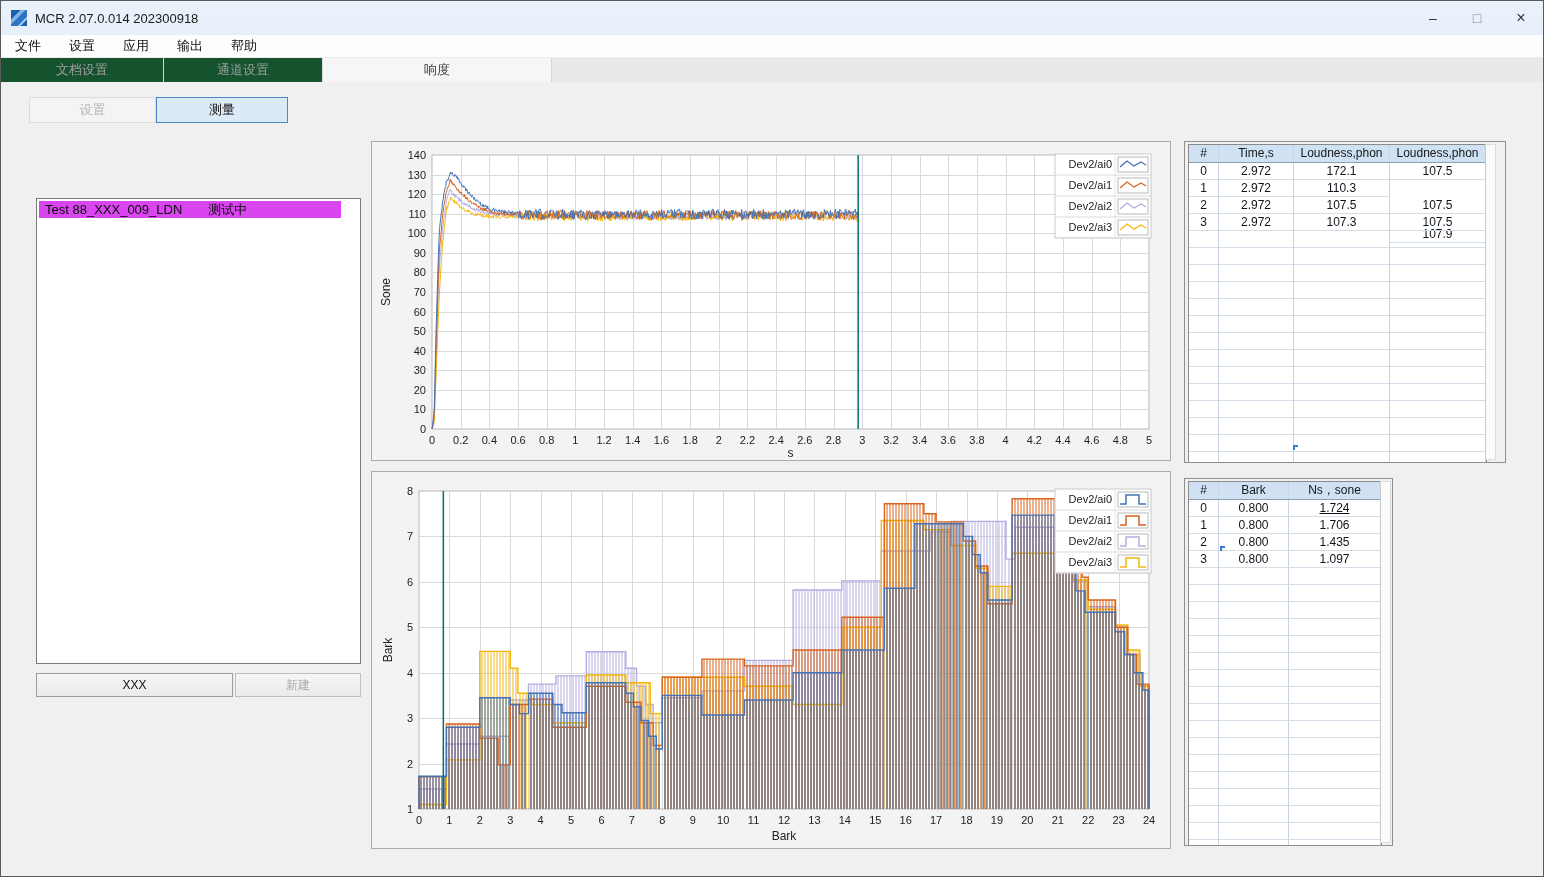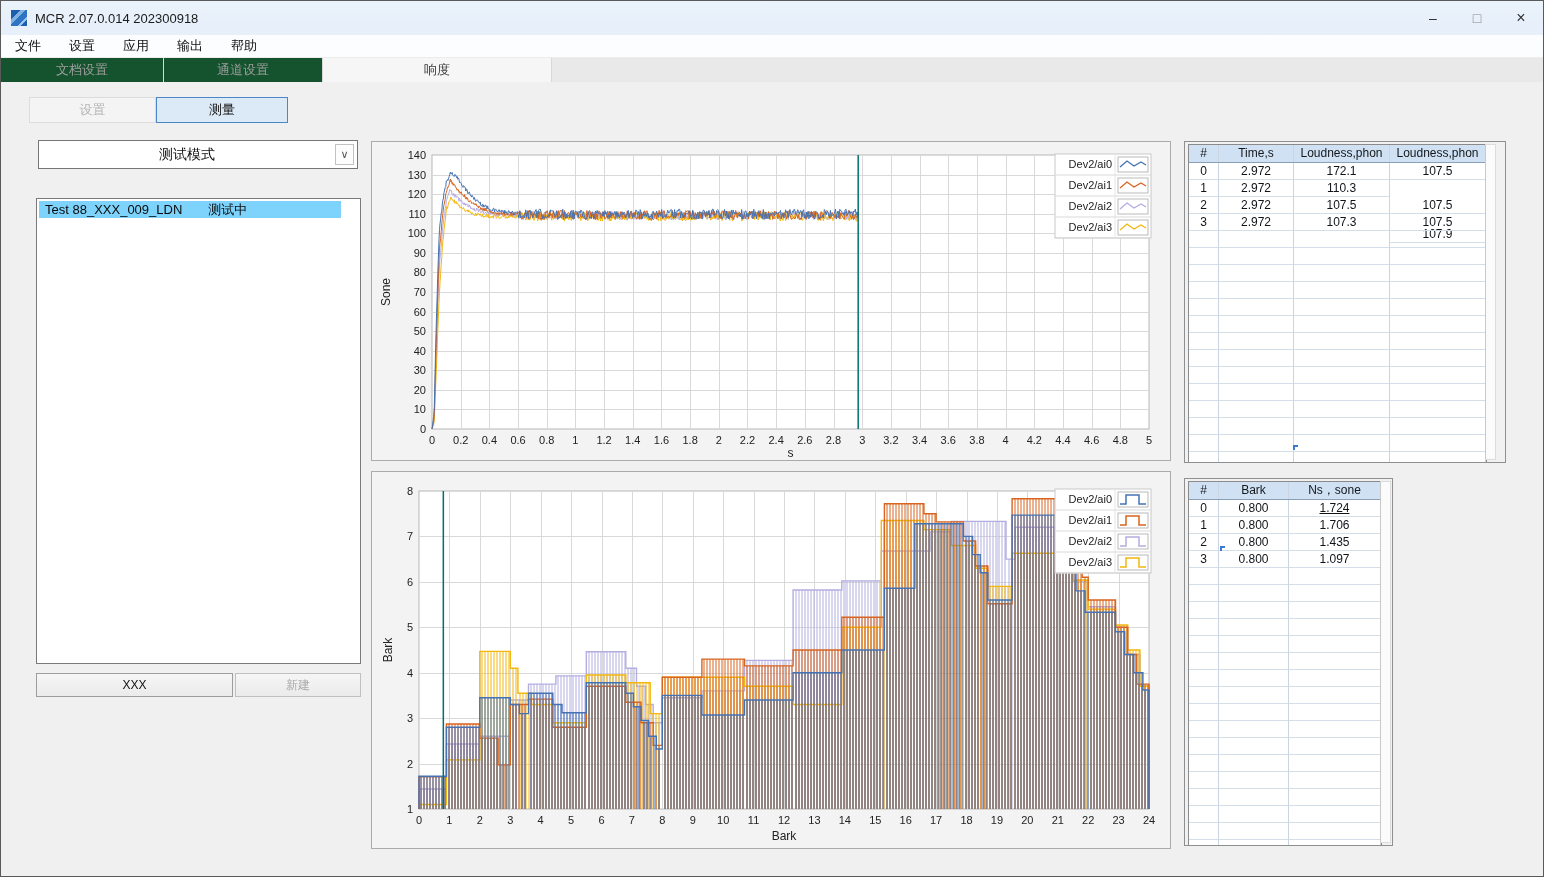--- a/index.html
+++ b/index.html
@@ -21,21 +21,21 @@
   
   .subbtn{position:absolute;height:26px;font-size:13px;display:flex;align-items:center;justify-content:center;}
   #subbtn-settings{left:28px;top:96px;width:127px;background:#f4f4f4;border:1px solid #dcdcdc;color:#b5b5b5;}
   #subbtn-measure{left:155px;top:96px;width:132px;background:#dce9f7;border:1px solid #4a86c8;color:#111;}
   
   #mode-select{position:absolute;left:37px;top:139px;width:320px;height:29px;background:#fff;border:1px solid #767676;display:flex;align-items:center;}
   #mode-select-value{flex:1;text-align:center;font-size:14px;color:#111;}
   #combo-arrow{width:19px;height:21px;margin-right:3px;border:1px solid #c2c2c2;display:flex;align-items:center;justify-content:center;color:#555;font-size:11px;background:#fdfdfd;}
   #file-list-header{position:absolute;left:35px;top:176px;width:325px;height:21px;background:#d6e9f8;border:1px solid #b7cfe4;font-size:13px;color:#111;display:flex;align-items:center;padding-left:3px;}
   #file-list{position:absolute;left:35px;top:197px;width:325px;height:466px;background:#fff;border:1px solid #7a7a7a;padding:2px;}
-  #file-item{height:17px;background:#7dd3fc;color:#0b0b0b;font-size:13px;display:flex;align-items:center;padding-left:6px;width:302px;}
+  #file-item{height:17px;background:#d946ef;color:#0b0b0b;font-size:13px;display:flex;align-items:center;padding-left:6px;width:302px;}
   #file-item .fname{margin-right:26px;}
   .btnrow{position:absolute;top:672px;height:24px;font-size:12px;display:flex;align-items:center;justify-content:center;background:linear-gradient(#f6f6f6,#ebebeb);border:1px solid #9d9d9d;}
   #xxx-button{left:35px;width:197px;color:#111;}
   #new-button{left:234px;width:126px;color:#ababab;border-color:#c0c0c0;}
   #control-group{position:absolute;left:35px;top:703px;width:322px;height:142px;border:1px solid #9c9c9c;}
   .ctrlbtn{position:absolute;left:29px;width:266px;height:33px;font-size:13px;display:flex;align-items:center;justify-content:center;}
   #start-button{top:16px;background:#f5f5f5;border:1px solid #d5d5d5;color:#b9b9b9;}
   #stop-button{top:56px;background:#f0f0f0;border:1px solid #6e6e6e;color:#111;}
   #save-button{top:96px;background:#f5f5f5;border:1px solid #d5d5d5;color:#b9b9b9;}
   
@@ -79,24 +79,20 @@
   <div id="tabstrip">
     <div class="tab" style="width:163px">文档设置</div>
     <div class="tab" style="width:159px">通道设置</div>
     <div class="tab active" style="width:229px">响度</div>
     <div style="flex:1;background:#e9e9e9"></div>
   </div>
 
   <div class="subbtn" id="subbtn-settings">设置</div>
   <div class="subbtn" id="subbtn-measure">测量</div>
 
-  <div id="mode-select">
-    <span id="mode-select-value">测试模式</span>
-    <span id="combo-arrow">∨</span>
-  </div>
 
 
   <div id="file-list">
     <div id="file-item">
       <span class="fname">Test 88_XXX_009_LDN</span>
       <span class="fstatus">测试中</span>
     </div>
   </div>
 
   <div class="btnrow" id="xxx-button">XXX</div>

